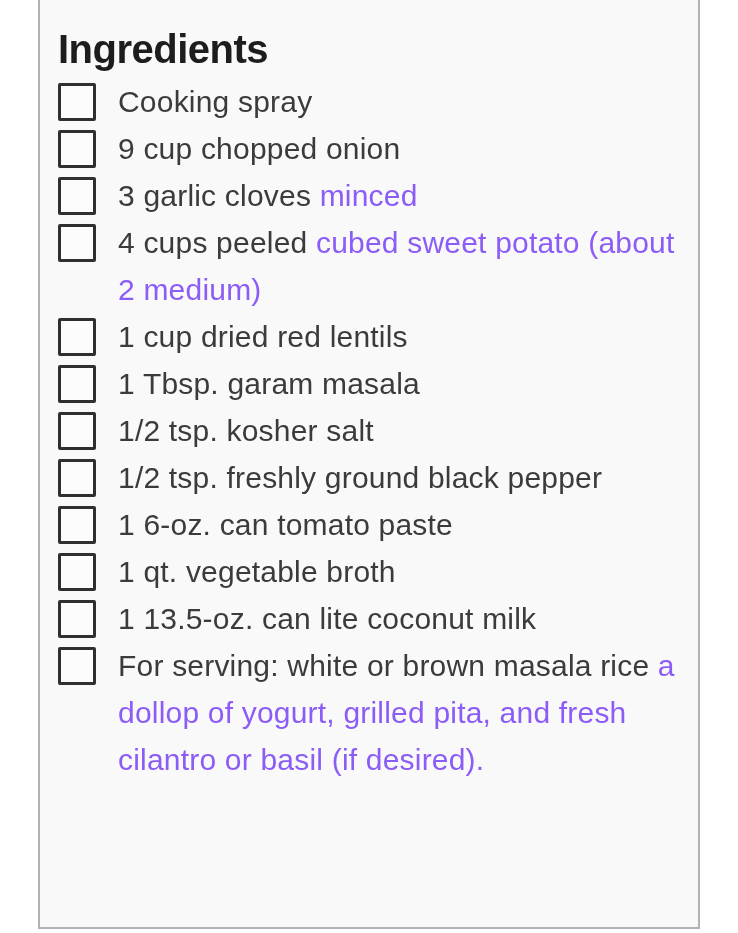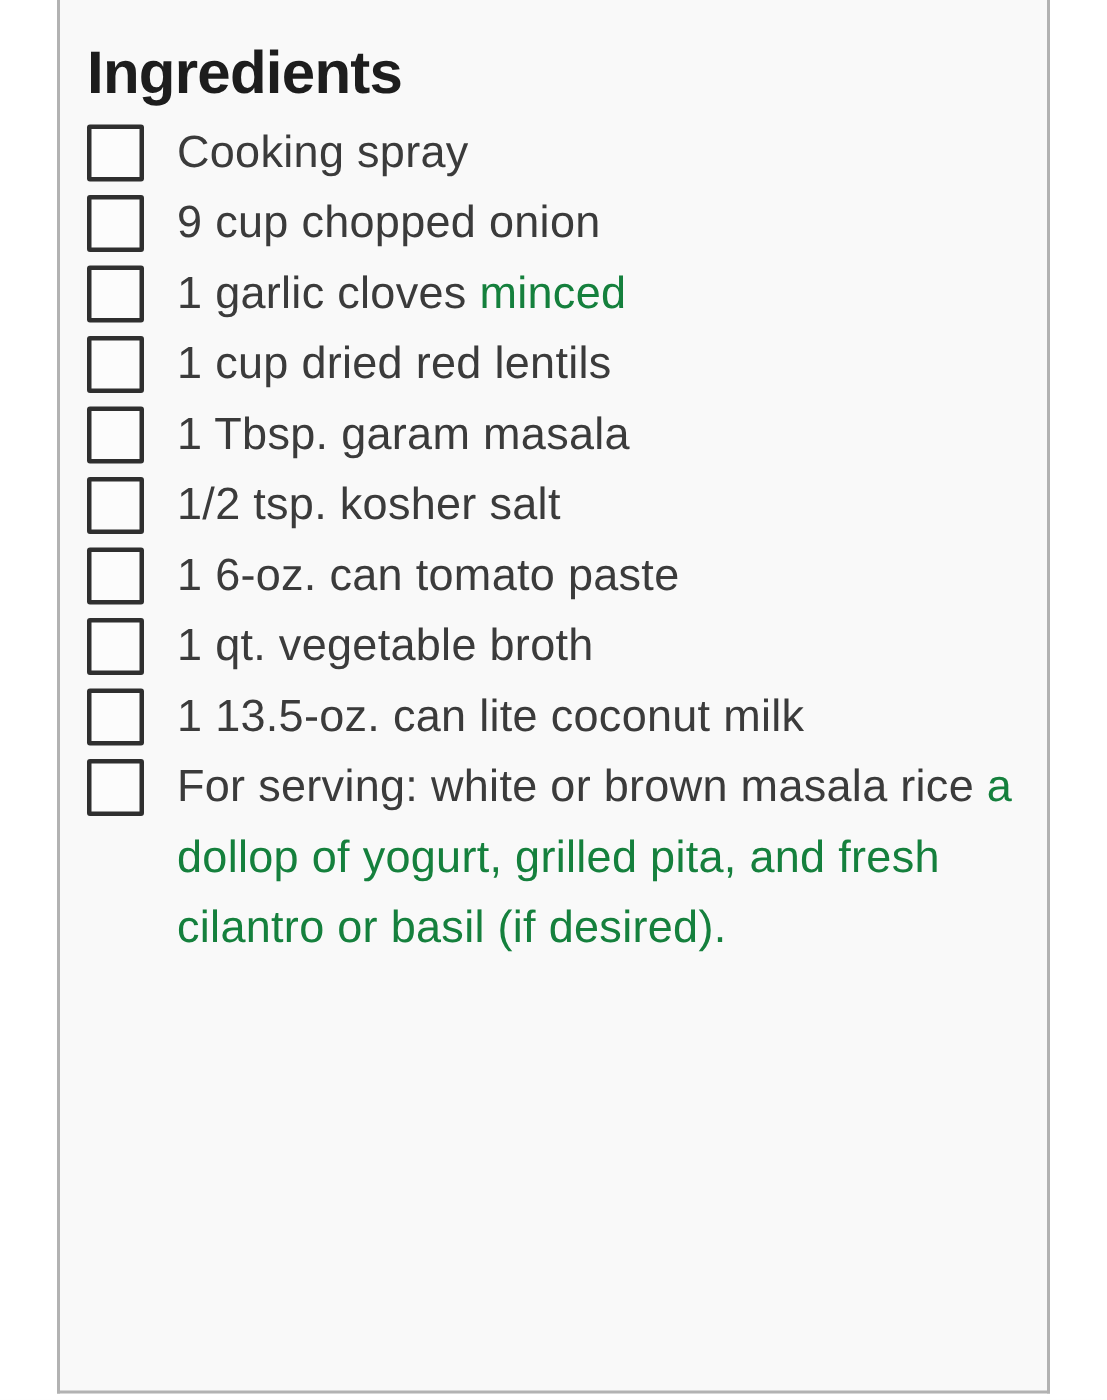--- a/index.html
+++ b/index.html
@@ -59,53 +59,61 @@
   .label {
     flex: 1 1 auto;
     margin-left: 22px;
     max-width: 572px;
     font-size: 30px;
     line-height: 47px;
     letter-spacing: 0.2px;
     color: #3b3b3b;
   }
   .seg.muted {
-    color: #15803d;
+    color: #8b5cf6;
   }
 </style>
 </head>
 <body>
 
 <div class="page">
   <section class="panel">
     <h2 class="heading">Ingredients</h2>
     <ul class="ingredients-list" id="ingredients-list">
         <li class="row">
           <span class="checkbox"></span>
           <span class="label"><span class="seg">Cooking spray</span></span>
         </li>
         <li class="row">
           <span class="checkbox"></span>
           <span class="label"><span class="seg">9 cup chopped onion</span></span>
         </li>
         <li class="row">
           <span class="checkbox"></span>
-          <span class="label"><span class="seg">1 garlic cloves </span><span class="seg muted">minced</span></span>
+          <span class="label"><span class="seg">3 garlic cloves </span><span class="seg muted">minced</span></span>
+        </li>
+        <li class="row">
+          <span class="checkbox"></span>
+          <span class="label"><span class="seg">4 cups peeled </span><span class="seg muted">cubed sweet potato (about 2 medium)</span></span>
         </li>
         <li class="row">
           <span class="checkbox"></span>
           <span class="label"><span class="seg">1 cup dried red lentils</span></span>
         </li>
         <li class="row">
           <span class="checkbox"></span>
           <span class="label"><span class="seg">1 Tbsp. garam masala</span></span>
         </li>
         <li class="row">
           <span class="checkbox"></span>
           <span class="label"><span class="seg">1/2 tsp. kosher salt</span></span>
+        </li>
+        <li class="row">
+          <span class="checkbox"></span>
+          <span class="label"><span class="seg">1/2 tsp. freshly ground black pepper</span></span>
         </li>
         <li class="row">
           <span class="checkbox"></span>
           <span class="label"><span class="seg">1 6-oz. can tomato paste</span></span>
         </li>
         <li class="row">
           <span class="checkbox"></span>
           <span class="label"><span class="seg">1 qt. vegetable broth</span></span>
         </li>
         <li class="row">

